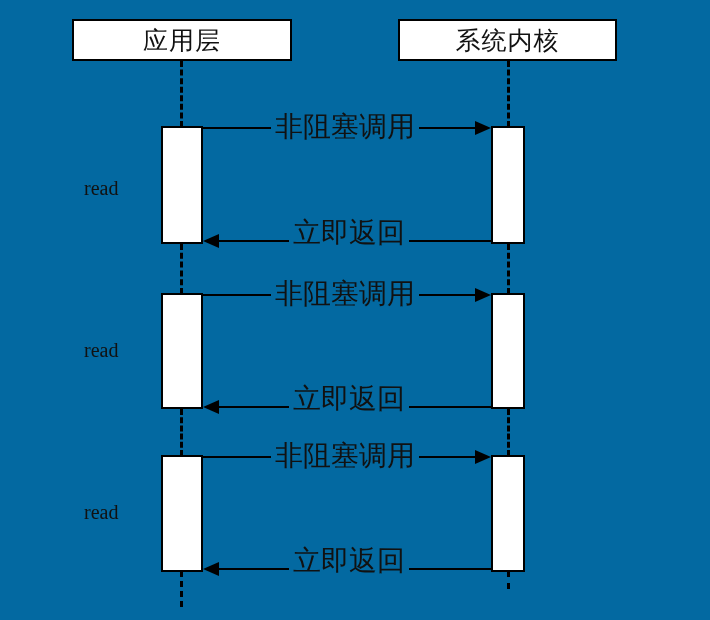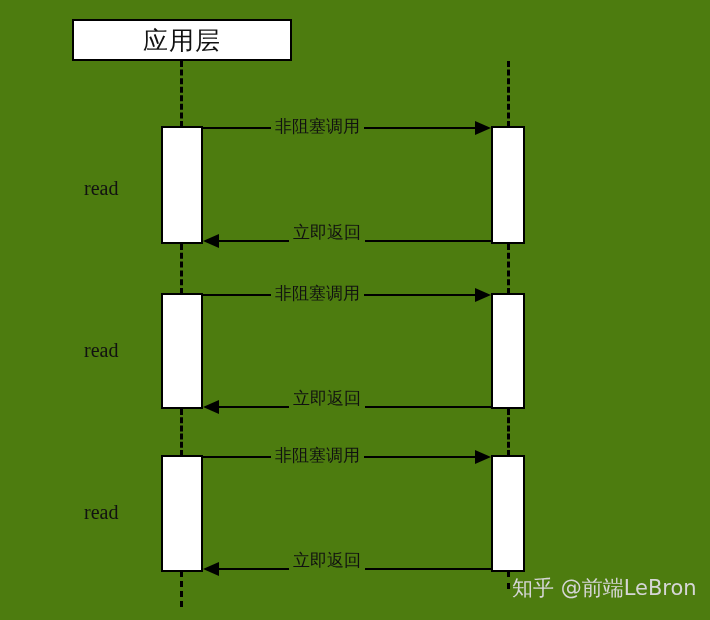--- a/index.html
+++ b/index.html
@@ -8,21 +8,21 @@
     padding: 0;
     background: #ffffff;
   }
   body {
     font-family: "Liberation Serif", "DejaVu Serif", serif;
   }
   #canvas {
     position: relative;
     width: 710px;
     height: 620px;
-    background: #4d7c0f;
+    background: #0369a1;
     overflow: hidden;
     text-align: right;
   }
 
   
   .participant-box {
     position: absolute;
     box-sizing: border-box;
     border: 2px solid #000000;
     background: #ffffff;
@@ -60,22 +60,22 @@
     display: flex;
     align-items: center;
   }
   .msg .seg {
     height: 0;
     border-top: 2px solid #000000;
     flex: 0 0 auto;
   }
   .msg .seg.grow { flex: 1 1 auto; }
   .msg-label {
-    font-family: Liberation Mono, monospace;
-    font-size: 17px;
+    font-family: Liberation Serif, serif;
+    font-size: 28px;
     color: #111111;
     white-space: nowrap;
     line-height: 1;
     padding: 0 4px;
     position: relative;
     top: -1px;
   }
   .msg-label.lifted { top: -8px; }
 
   .arrow-right {
@@ -115,20 +115,23 @@
 </style>
 </head>
 <body>
 
 <div id="canvas">
 
   <div class="participant-box" style="left:72px; top:19px; width:220px; height:42px;">
     <span class="participant-label">应用层</span>
   </div>
 
+  <div class="participant-box" style="left:398px; top:19px; width:219px; height:42px;">
+    <span class="participant-label">系统内核</span>
+  </div>
 
   <div class="lifeline" style="left:180px; top:61px; height:66px;"></div>
   <div class="lifeline" style="left:180px; top:244px; height:50px;"></div>
   <div class="lifeline" style="left:180px; top:409px; height:47px;"></div>
   <div class="lifeline" style="left:180px; top:571px; height:36px;"></div>
 
   <div class="lifeline" style="left:507px; top:61px; height:66px;"></div>
   <div class="lifeline" style="left:507px; top:244px; height:50px;"></div>
   <div class="lifeline" style="left:507px; top:409px; height:47px;"></div>
   <div class="lifeline" style="left:507px; top:571px; height:18px;"></div>
@@ -183,15 +186,14 @@
     <div class="arrow-right"></div>
   </div>
 
   <div class="msg" style="left:203px; top:558px; width:288px;">
     <div class="arrow-left"></div>
     <div class="seg" style="width:70px;"></div>
     <span class="msg-label lifted">立即返回</span>
     <div class="seg grow"></div>
   </div>
 
-  <div class="watermark" style="left:512px; top:578px;">知乎 @前端LeBron</div>
 
 </div>
 
 </body></html>

